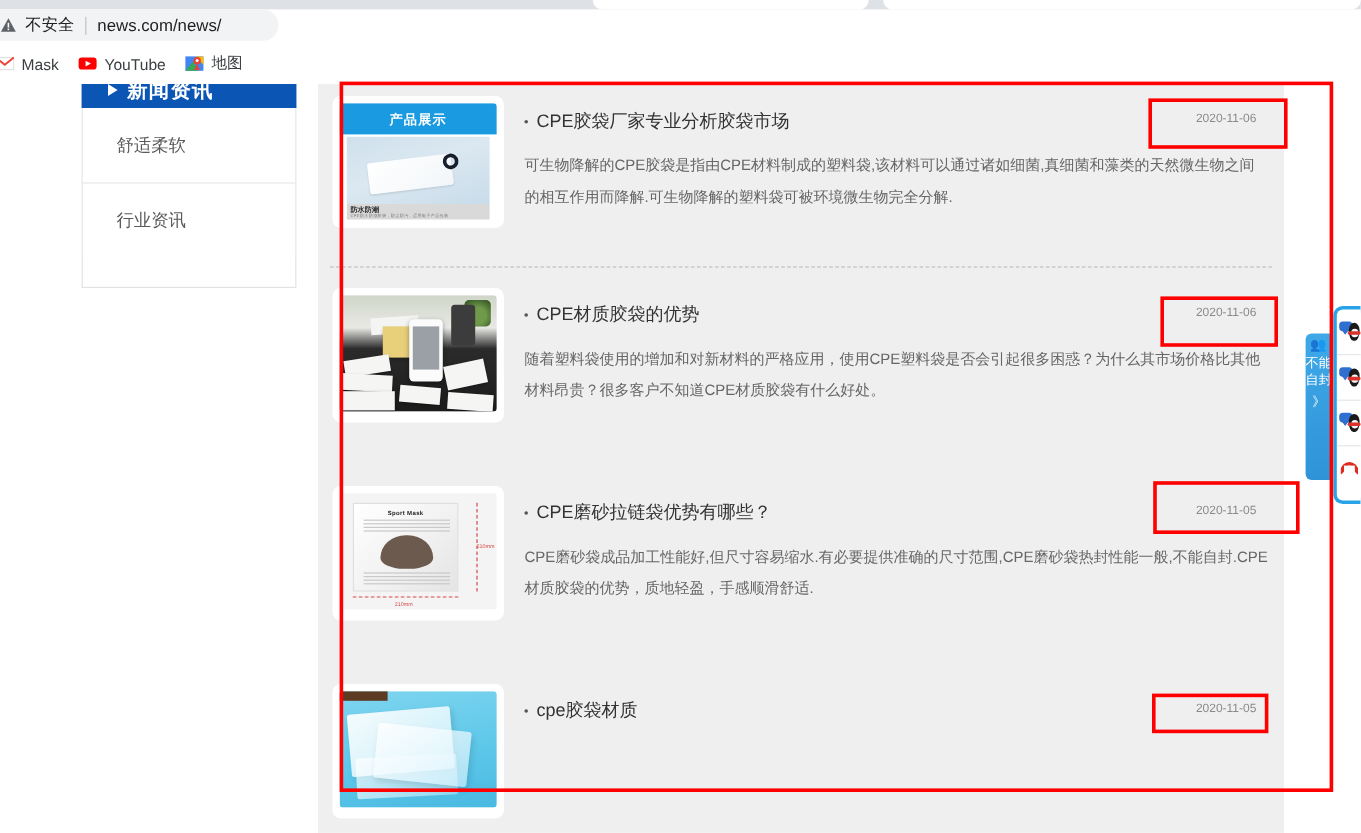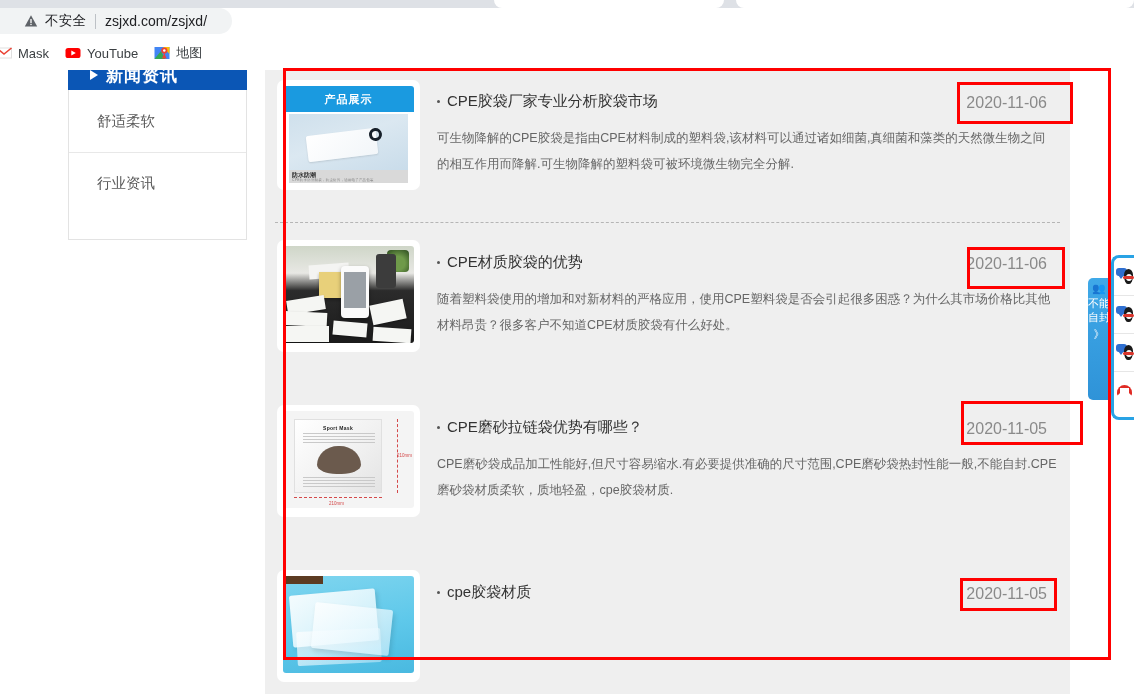--- a/index.html
+++ b/index.html
@@ -33,21 +33,21 @@
     position: absolute; left:0; top: 8px; width: 1134px; height: 62px;
     background: #ffffff;
   }
 
   .omnibox {
     position: absolute; left: 0px; top: 8px;
     width: 232px; height: 26px;
     background: #f1f3f4;
     border-radius: 0 13px 13px 0;
     display: flex; align-items: center;
-    padding-left: 24px;
+    padding-left: 0;
   }
   .warn-icon {
     width: 14px; height: 14px; flex: 0 0 14px;
     position: relative; margin-right: 7px;
   }
   .warn-icon svg { display:block; }
   .notsecure-text {
     font-size: 13.5px; color: #202124; white-space: nowrap;
     letter-spacing: 0.2px;
   }
@@ -305,21 +305,21 @@
     background: #555; vertical-align: middle; margin-right: 7px; margin-bottom: 2px;
   }
   .news-desc {
     margin-top: 14px;
     font-size: 12.5px; color: #666666; line-height: 26px;
     width: 620px;
   }
 
   .news-date {
     position: absolute; right: 23px; top: 24px;
-    font-size: 16px; color: #8a8a8a; white-space: nowrap;
+    font-size: 10px; color: #8a8a8a; white-space: nowrap;
   }
   .news-item.n1 .news-date,
   .news-item.n2 .news-date,
   .news-item.n3 .news-date { top: 20px; }
 
   .dotted-sep {
     position: absolute; left: 10px; width: 785px; height: 0;
     border-top: 1px dashed #b5b5b5;
   }
   .dotted-sep.s0 { top: 152px; }
@@ -441,21 +441,21 @@
   <div class="omnibox">
     <span class="warn-icon">
       <svg width="14" height="14" viewBox="0 0 14 14">
         <path d="M7 1.2 L13.2 12.4 L0.8 12.4 Z" fill="#5f6368"></path>
         <rect x="6.35" y="5.0" width="1.3" height="4.0" fill="#ffffff"></rect>
         <rect x="6.35" y="9.8" width="1.3" height="1.3" fill="#ffffff"></rect>
       </svg>
     </span>
     <span class="notsecure-text">不安全</span>
     <span class="omni-divider"></span>
-    <span class="url-text">zsjxd.com/zsjxd/</span>
+    <span class="url-text">news.com/news/</span>
   </div>
 
   <div class="bookmarks">
     <div class="bm gmail">
       <svg class="bm-icon" viewBox="0 0 16 16">
         <rect x="0.5" y="3" width="15" height="10" fill="#ffffff" stroke="#e0e0e0"></rect>
         <path d="M0.5 3 L8 9 L15.5 3" fill="none" stroke="#ea4335" stroke-width="1.6"></path>
       </svg>
       <span class="bm-label">Mask</span>
     </div>
@@ -576,21 +576,21 @@
           <div class="t3-dimv"></div>
           <div class="t3-dimh"></div>
           <span class="t3-lblv">210mm</span>
           <span class="t3-lblh">210mm</span>
         </div>
       </div>
       <div class="news-text">
         <div class="news-title">
           <span class="dot"></span><span>CPE磨砂拉链袋优势有哪些？</span>
         </div>
-        <div class="news-desc">CPE磨砂袋成品加工性能好,但尺寸容易缩水.有必要提供准确的尺寸范围,CPE磨砂袋热封性能一般,不能自封.CPE磨砂袋材质柔软，质地轻盈，cpe胶袋材质.</div>
+        <div class="news-desc">CPE磨砂袋成品加工性能好,但尺寸容易缩水.有必要提供准确的尺寸范围,CPE磨砂袋热封性能一般,不能自封.CPE材质胶袋的优势，质地轻盈，手感顺滑舒适.</div>
       </div>
       <div class="news-date">2020-11-05</div>
 
     </article>
 
     <article class="news-item n3">
       <div class="thumb-wrap">
         <div class="thumb">
           <div class="t4-bg"></div>
           <div class="t4-dark"></div>

